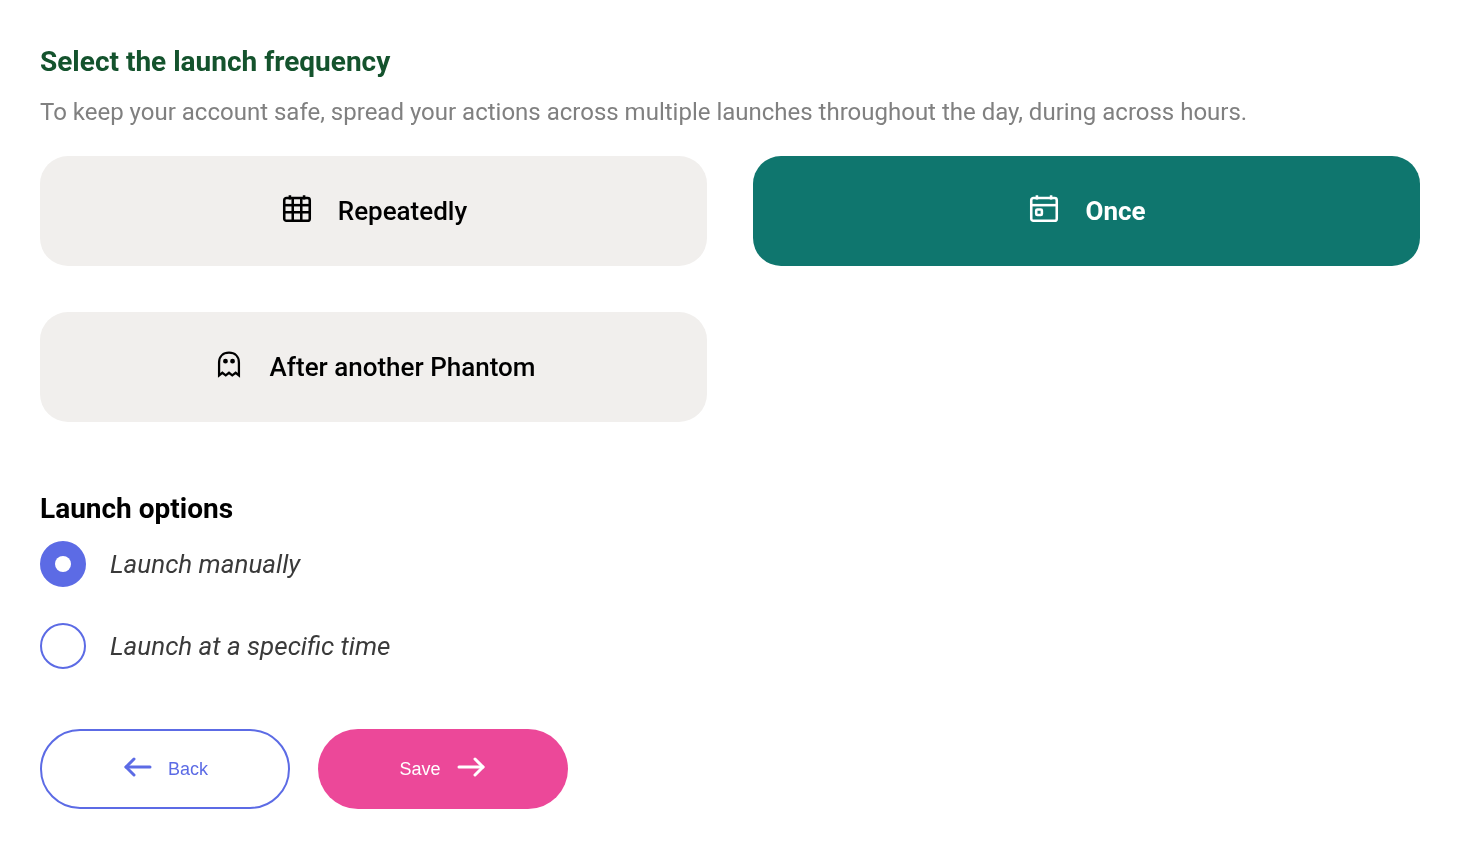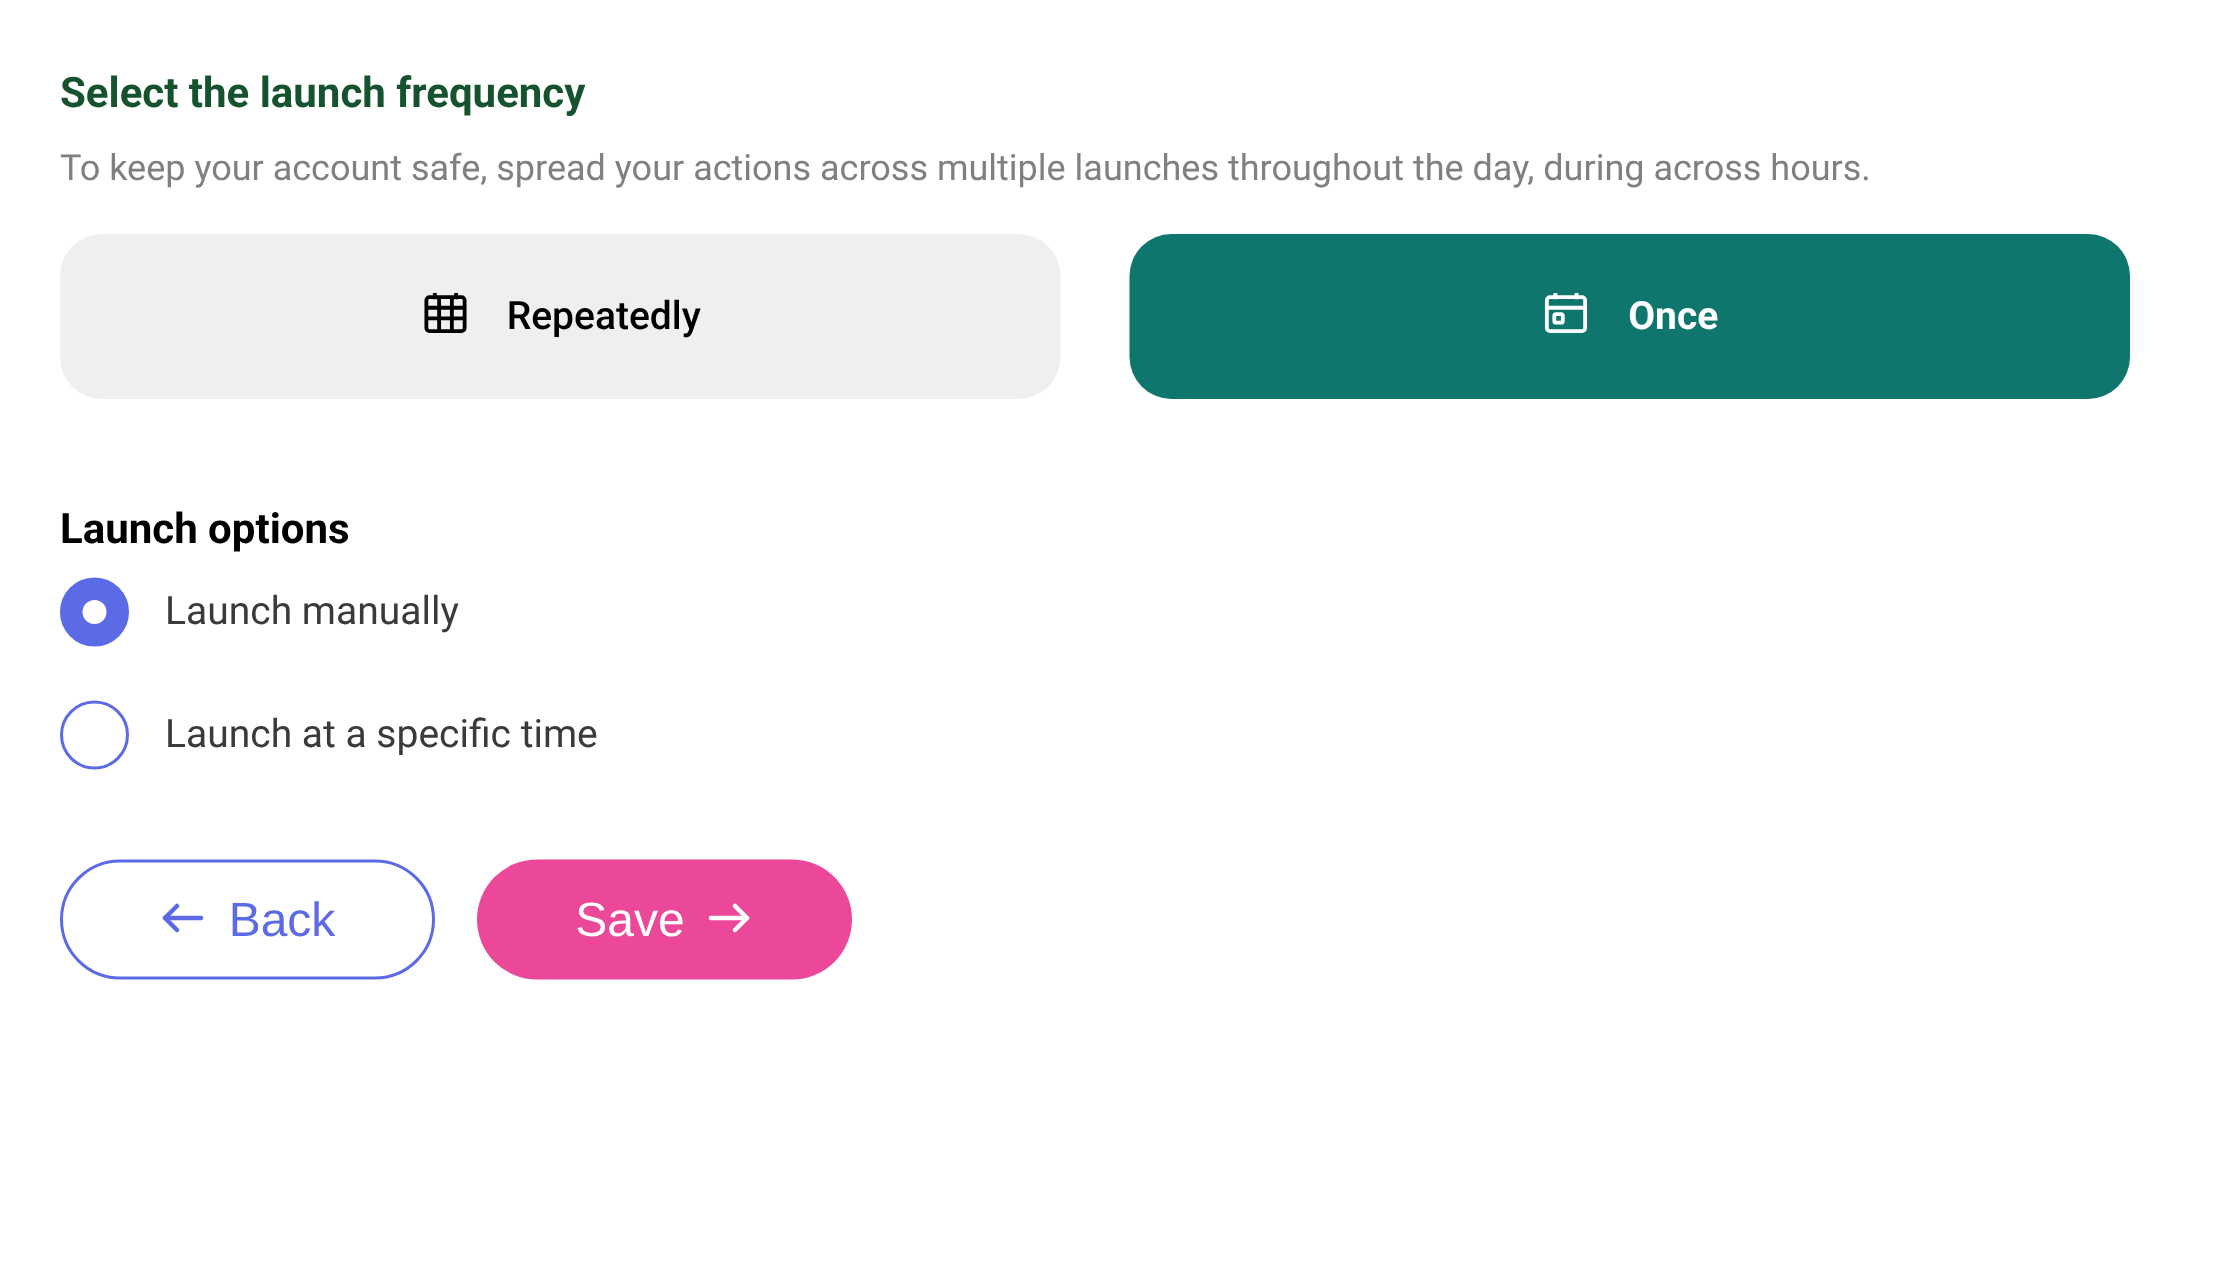--- a/index.html
+++ b/index.html
@@ -68,20 +68,21 @@
       color: #000;
       margin-bottom: 16px;
     }
     
     .radio-option {
       display: flex;
       align-items: center;
       gap: 24px;
       margin-bottom: 36px;
       cursor: pointer;
+      font-style: italic;
     }
     
     .radio-circle {
       width: 46px;
       height: 46px;
       border-radius: 50%;
       border: 2px solid #5C6BE5;
       display: flex;
       align-items: center;
       justify-content: center;
@@ -114,21 +115,21 @@
     }
     
     .btn {
       display: flex;
       align-items: center;
       justify-content: center;
       gap: 14px;
       height: 80px;
       width: 250px;
       border-radius: 40px;
-      font-size: 32px;
+      font-size: 18px;
       font-weight: 500;
       cursor: pointer;
       border: none;
     }
     
     .btn-secondary {
       background: #fff;
       border: 2px solid #5C6BE5;
       color: #5C6BE5;
     }
@@ -172,20 +173,30 @@
         <rect x="3" y="5" width="18" height="16" rx="1.5"></rect>
         <line x1="3" y1="10" x2="21" y2="10"></line>
         <line x1="7" y1="3" x2="7" y2="6"></line>
         <line x1="17" y1="3" x2="17" y2="6"></line>
         <rect x="6.5" y="13" width="4" height="4" rx="0.8" fill="none"></rect>
       </svg>
     </span>
     <span>Once</span>
   </div>
 
+  <div class="freq-card">
+    <span>
+      <svg viewBox="0 0 24 24" fill="none" stroke="#000" stroke-width="1.6">
+        <path d="M5 20 L5 11 C5 6.5 8 4 12 4 C16 4 19 6.5 19 11 L19 20 L16.7 18.2 L14.3 20 L12 18.2 L9.7 20 L7.3 18.2 L5 20 Z"></path>
+        <circle cx="9.5" cy="10" r="0.9" fill="#000"></circle>
+        <circle cx="14.5" cy="10" r="0.9" fill="#000"></circle>
+      </svg>
+    </span>
+    <span>After another Phantom</span>
+  </div>
 
 
 </div>
 
 <h2 class="section-title">Launch options</h2>
 
 <div class="radio-option">
   <span class="radio-circle checked"></span>
   <span class="radio-label">Launch manually</span>
 </div>

